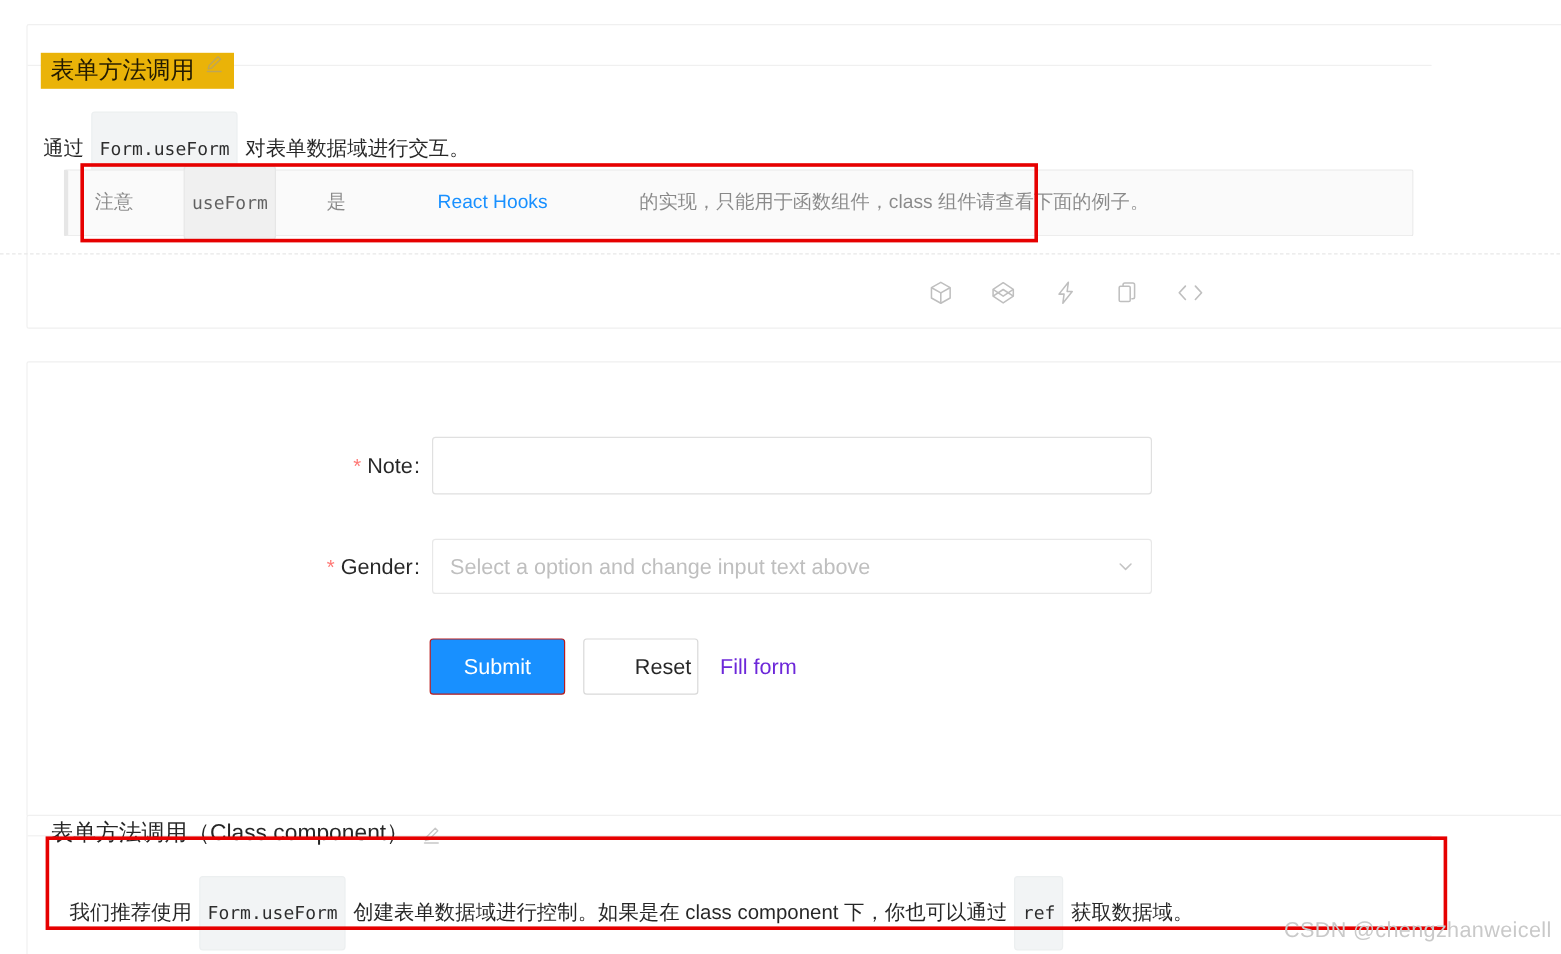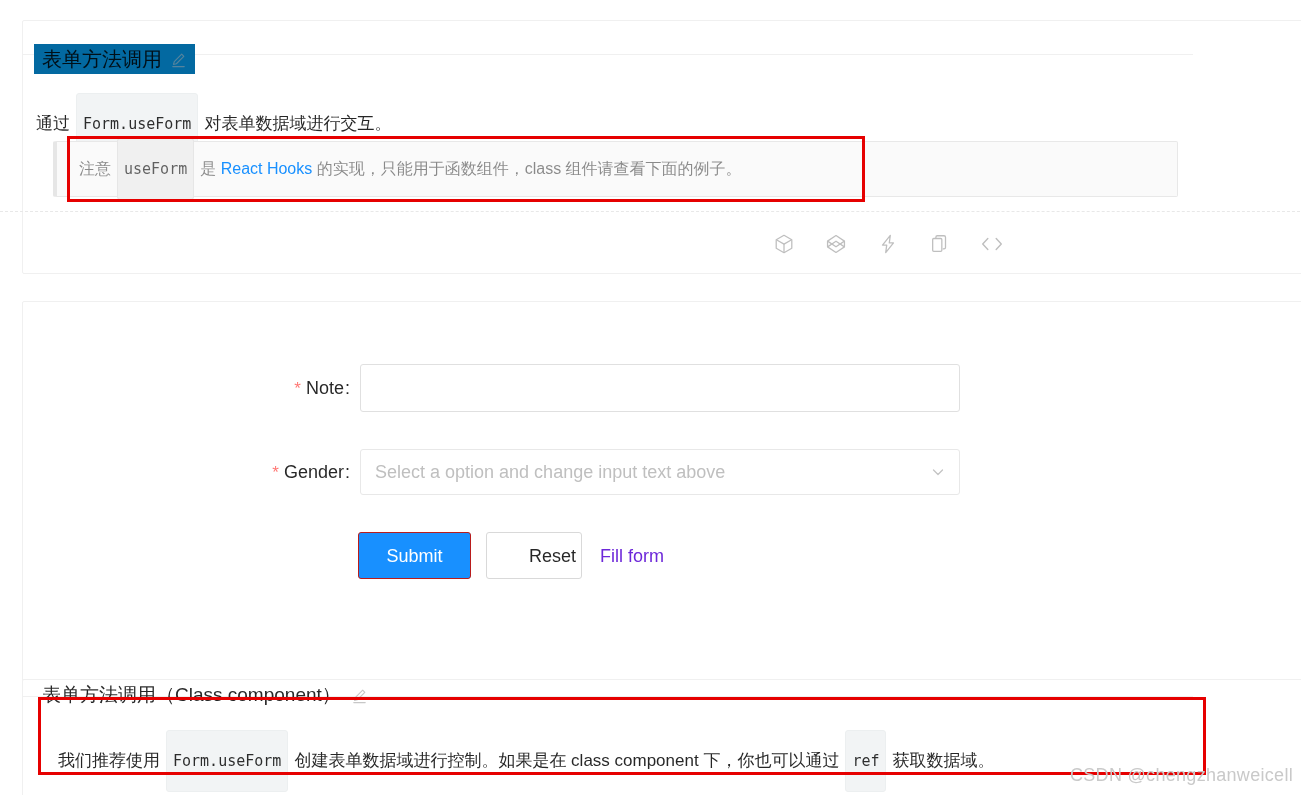--- a/index.html
+++ b/index.html
@@ -25,27 +25,27 @@
     position: absolute;
     left: 0; top: 33px;
     width: 1170px;
     height: 1px;
     background: #f0f0f0;
   }
   .demo-title {
     position: absolute;
     left: 34px; top: 44px;
     padding: 0 8px 0 8px;
-    background: #0369a1;
+    background: #eab308;
     font-size: 20px;
     color: rgba(0,0,0,0.85);
     line-height: 30px;
     white-space: nowrap;
     display: flex;
-    align-items: center;
+    align-items: flex-start;
     gap: 8px;
   }
   .demo-title .t { font-size: 20px; color: rgba(0,0,0,0.85); }
   .edit-icon { display: inline-block; width: 17px; height: 17px; opacity: .55; }
   .edit-icon svg { display: block; width: 17px; height: 17px; }
 
   .desc-line {
     position: absolute;
     left: 36px; top: 93px;
     font-size: 17px;
@@ -77,20 +77,21 @@
     border-radius: 2px;
     display: flex; align-items: center;
     padding-left: 22px;
   }
   .alert-text {
     font-size: 16px;
     color: rgba(0,0,0,0.45);
     line-height: 24px;
     display: flex; align-items: center;
     white-space: nowrap;
+    gap: 36px;
   }
   .alert-text code.inline { color: rgba(0,0,0,0.6); background:#f0f0f0; border-color:#e6e6e6; }
   .link { color: #1890ff; text-decoration: none; }
 
   
   .redbox-top {
     position: absolute;
     left: 67px; top: 136px;
     width: 798px; height: 66px;
     border: 3px solid #e60000;

